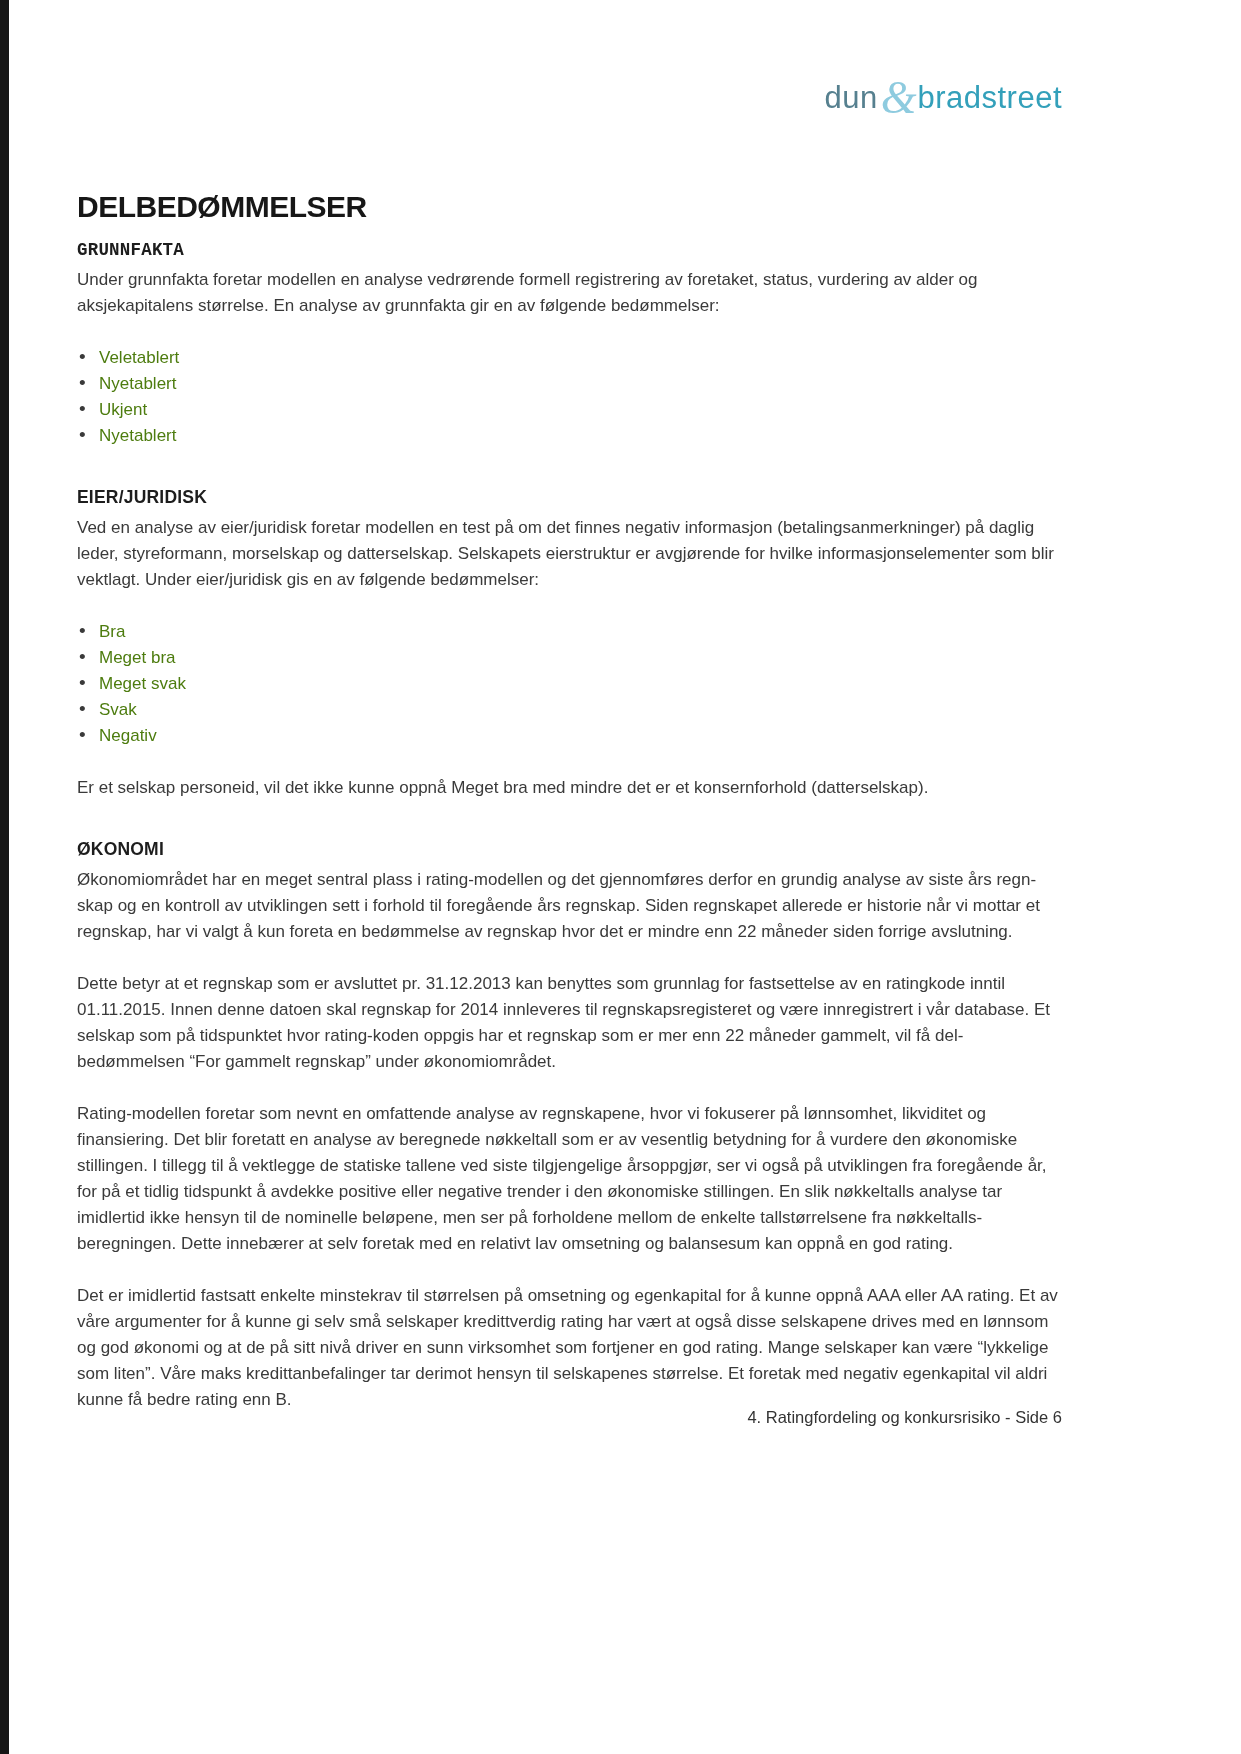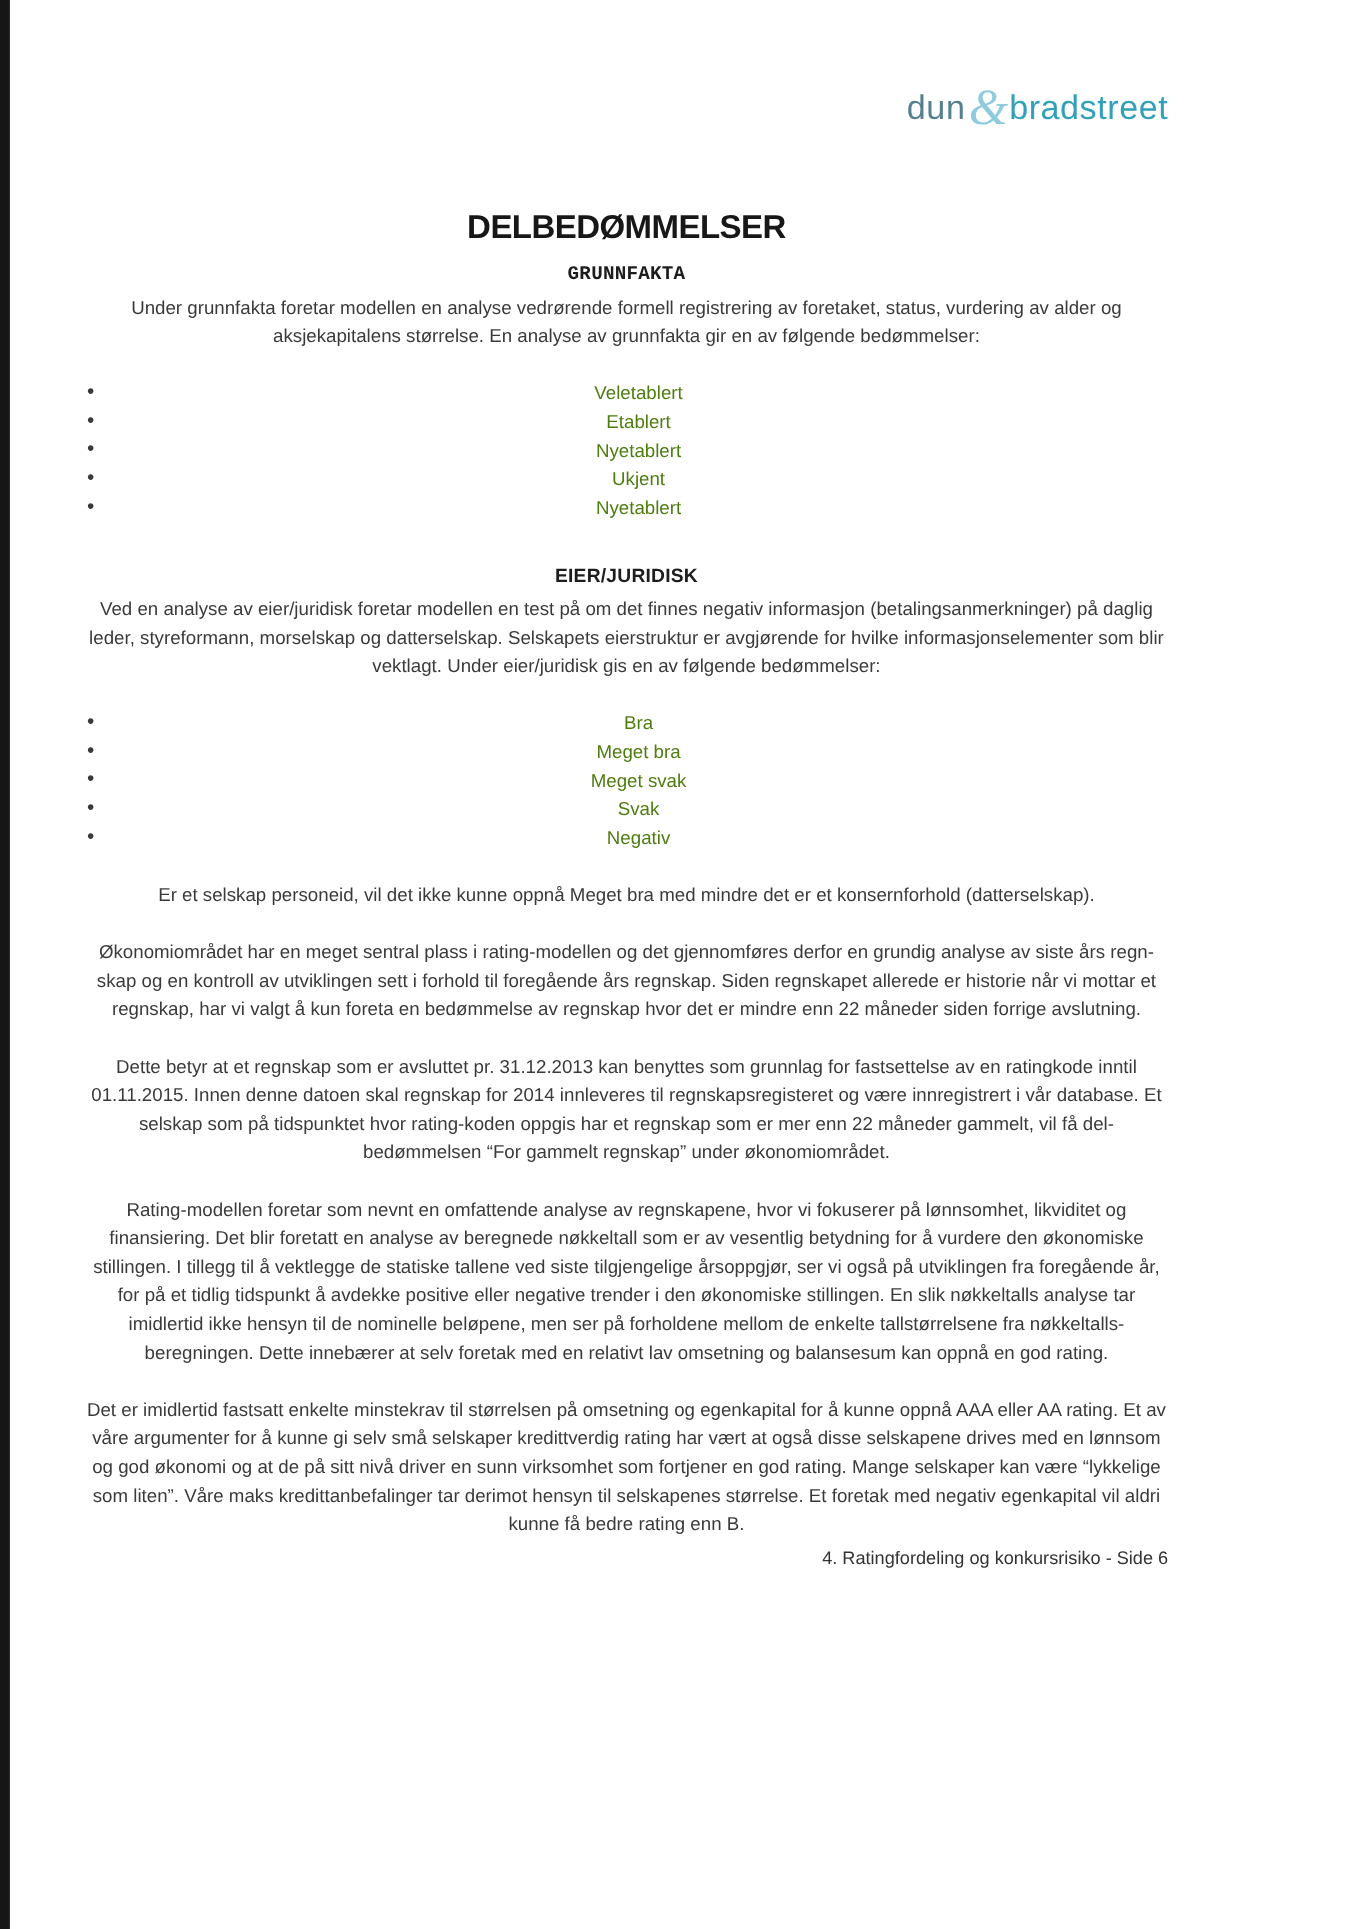--- a/index.html
+++ b/index.html
@@ -1,15 +1,15 @@
 <!DOCTYPE html>
 <html><head>
 <meta charset="utf-8">
 <style>
-  * { margin: 0; padding: 0; box-sizing: border-box; text-align: center; }
+  * { margin: 0; padding: 0; box-sizing: border-box; }
   html, body { background: #ffffff; }
   body { font-family: "Liberation Sans", "DejaVu Sans", sans-serif; }
 
   .page {
     position: relative;
     width: 1241px;
     height: 1754px;
     background: #ffffff;
     overflow: hidden;
   }
@@ -128,37 +128,37 @@
   </div>
 
   <div class="content">
 
     <h1 class="doc-title">DELBEDØMMELSER</h1>
 
     <h2 class="section-heading first">GRUNNFAKTA</h2>
     <p class="para">Under grunnfakta foretar modellen en analyse vedrørende formell registrering av foretaket, status, vurdering av alder og aksjekapitalens størrelse. En analyse av grunnfakta gir en av følgende bedømmelser:</p>
     <ul class="bullets">
       <li>Veletablert</li>
-      <li>Etablert</li>
       <li>Nyetablert</li>
       <li>Ukjent</li>
       <li>Nyetablert</li>
     </ul>
 
     <h2 class="section-heading">EIER/JURIDISK</h2>
     <p class="para">Ved en analyse av eier/juridisk foretar modellen en test på om det finnes negativ informasjon (betalingsanmerkninger) på daglig leder, styreformann, morselskap og datterselskap. Selskapets eierstruktur er avgjørende for hvilke informasjonselementer som blir vektlagt. Under eier/juridisk gis en av følgende bedømmelser:</p>
     <ul class="bullets">
       <li>Bra</li>
       <li>Meget bra</li>
       <li>Meget svak</li>
       <li>Svak</li>
       <li>Negativ</li>
     </ul>
     <p class="para note">Er et selskap personeid, vil det ikke kunne oppnå Meget bra med mindre det er et konsernforhold (datterselskap).</p>
 
+    <h2 class="section-heading">ØKONOMI</h2>
     <p class="para">Økonomiområdet har en meget sentral plass i rating-modellen og det gjennomføres derfor en grundig analyse av siste års regn- skap og en kontroll av utviklingen sett i forhold til foregående års regnskap. Siden regnskapet allerede er historie når vi mottar et regnskap, har vi valgt å kun foreta en bedømmelse av regnskap hvor det er mindre enn 22 måneder siden forrige avslutning.</p>
     <p class="para">Dette betyr at et regnskap som er avsluttet pr. 31.12.2013 kan benyttes som grunnlag for fastsettelse av en ratingkode inntil 01.11.2015. Innen denne datoen skal regnskap for 2014 innleveres til regnskapsregisteret og være innregistrert i vår database. Et selskap som på tidspunktet hvor rating-koden oppgis har et regnskap som er mer enn 22 måneder gammelt, vil få del- bedømmelsen “For gammelt regnskap” under økonomiområdet.</p>
     <p class="para">Rating-modellen foretar som nevnt en omfattende analyse av regnskapene, hvor vi fokuserer på lønnsomhet, likviditet og finansiering. Det blir foretatt en analyse av beregnede nøkkeltall som er av vesentlig betydning for å vurdere den økonomiske stillingen. I tillegg til å vektlegge de statiske tallene ved siste tilgjengelige årsoppgjør, ser vi også på utviklingen fra foregående år, for på et tidlig tidspunkt å avdekke positive eller negative trender i den økonomiske stillingen. En slik nøkkeltalls analyse tar imidlertid ikke hensyn til de nominelle beløpene, men ser på forholdene mellom de enkelte tallstørrelsene fra nøkkeltalls- beregningen. Dette innebærer at selv foretak med en relativt lav omsetning og balansesum kan oppnå en god rating.</p>
     <p class="para">Det er imidlertid fastsatt enkelte minstekrav til størrelsen på omsetning og egenkapital for å kunne oppnå AAA eller AA rating. Et av våre argumenter for å kunne gi selv små selskaper kredittverdig rating har vært at også disse selskapene drives med en lønnsom og god økonomi og at de på sitt nivå driver en sunn virksomhet som fortjener en god rating. Mange selskaper kan være “lykkelige som liten”. Våre maks kredittanbefalinger tar derimot hensyn til selskapenes størrelse. Et foretak med negativ egenkapital vil aldri kunne få bedre rating enn B.</p>
 
   </div>
 
   <div class="footer">4. Ratingfordeling og konkursrisiko - Side 6</div>
 
 </div>

